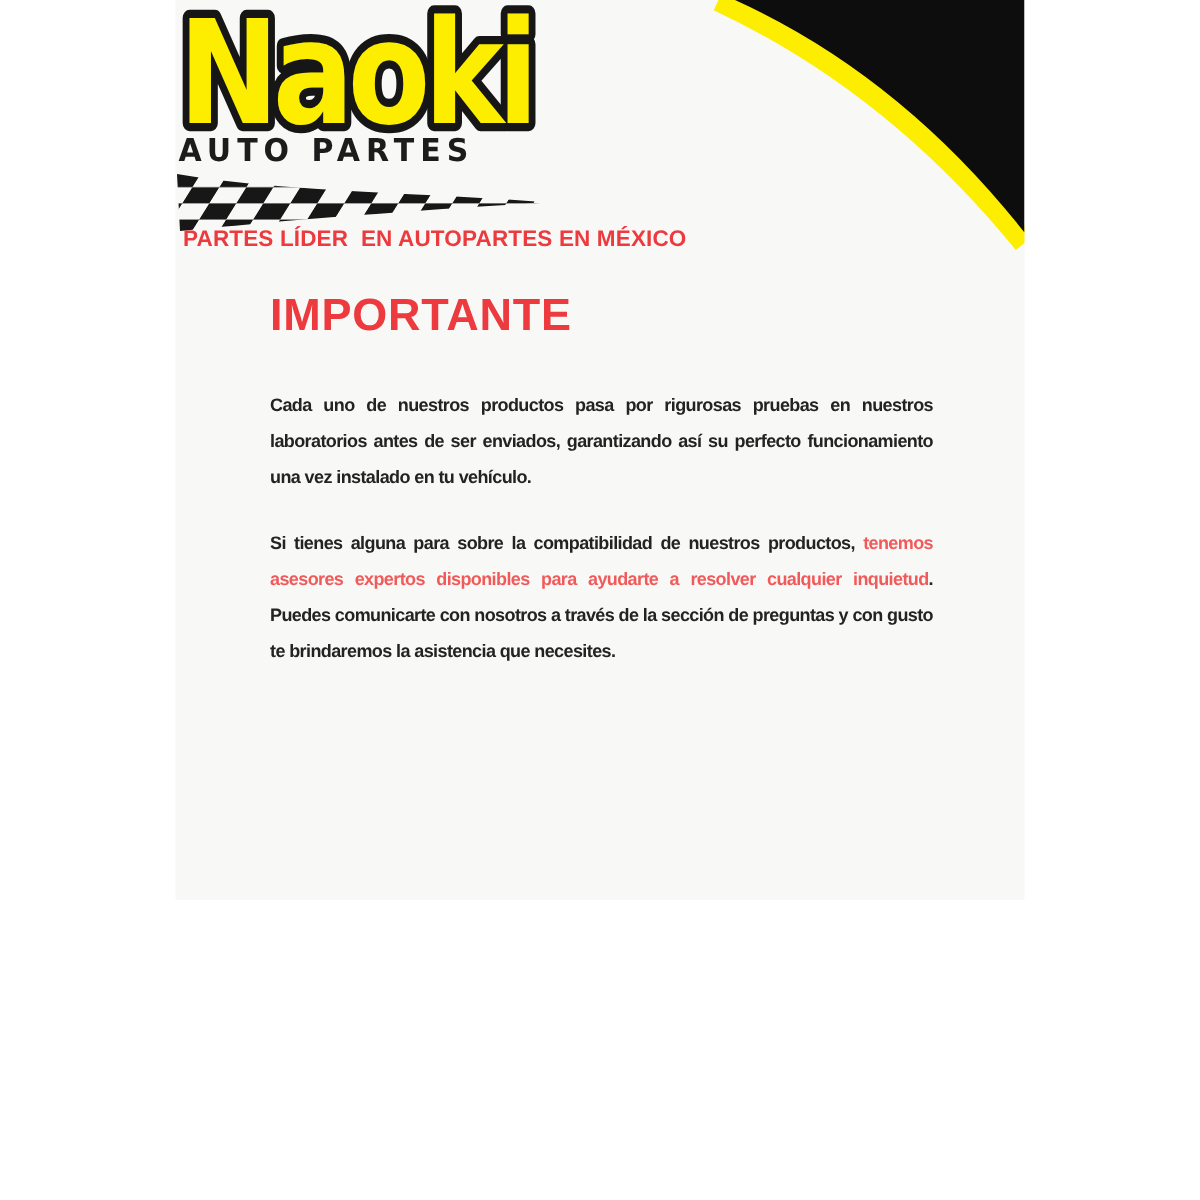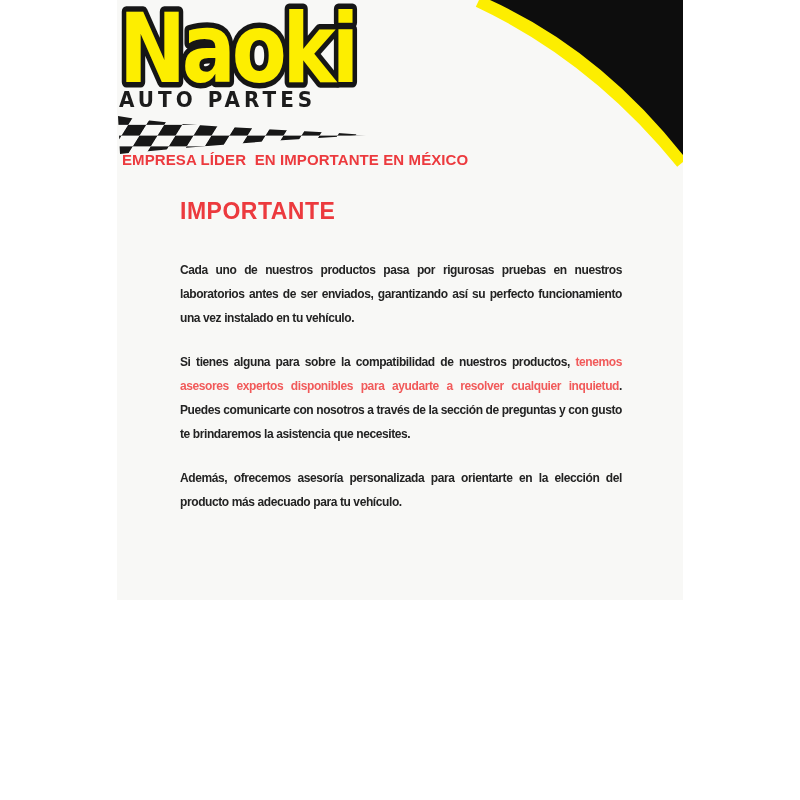--- a/index.html
+++ b/index.html
@@ -27,21 +27,21 @@
   .tagline{
     position:absolute;left:5px;top:151px;width:420px;
     font-weight:bold;font-size:15px;color:var(--accent-red);
     white-space:pre-wrap;letter-spacing:0.1px;
   }
   
   .corner-svg{position:absolute;right:0;top:0;width:213px;height:175px;}
   
   .main-text{position:absolute;left:63px;top:194px;width:442px;}
   .main-text h1{
-    margin:0 0 30px 0;font-size:23px;line-height:34px;font-weight:bold;
+    margin:0 0 30px 0;font-size:30px;line-height:34px;font-weight:bold;
     color:var(--accent-red);letter-spacing:0.5px;
   }
   .main-text p{
     margin:0 0 20px 0;font-size:12px;line-height:24px;font-weight:bold;
     color:var(--text-dark);text-align:justify;letter-spacing:-0.4px;
   }
   .main-text .hl{color:var(--highlight-red);}
   
   .bottom-svg{position:absolute;left:0;bottom:0;width:566px;height:140px;}
 </style>
@@ -65,28 +65,27 @@
       <svg class="flag-svg" viewBox="0 0 250 40">
         <defs>
           <pattern id="chk" width="36" height="24" patternUnits="userSpaceOnUse" patternTransform="skewX(-32) scale(1,0.9)">
             <rect x="0" y="0" width="18" height="12" fill="#171717"></rect>
             <rect x="18" y="12" width="18" height="12" fill="#171717"></rect>
           </pattern>
         </defs>
         <path d="M1,2 C70,14 160,14 249,21 C160,26 60,34 3,40 Z" fill="url(#chk)"></path>
       </svg>
 
-      <div class="tagline">EMPRESA LÍDER  EN IMPORTANTE EN MÉXICO</div>
+      <div class="tagline">PARTES LÍDER  EN AUTOPARTES EN MÉXICO</div>
     </header>
 
     <main class="main-text">
       <h1>IMPORTANTE</h1>
       <p>Cada uno de nuestros productos pasa por rigurosas pruebas en nuestros laboratorios antes de ser enviados, garantizando así su perfecto funcionamiento una vez instalado en tu vehículo.</p>
       <p><span>Si tienes alguna para sobre la compatibilidad de nuestros productos, </span><span class="hl">tenemos asesores expertos disponibles para ayudarte a resolver cualquier inquietud</span><span>. Puedes comunicarte con nosotros a través de la sección de preguntas y con gusto te brindaremos la asistencia que necesites.</span></p>
-      <p>Además, ofrecemos asesoría personalizada para orientarte en la elección del producto más adecuado para tu vehículo.</p>
     </main>
 
     <svg class="bottom-svg" viewBox="0 0 566 140" preserveAspectRatio="none">
       <defs>
         <linearGradient id="gradGreenL" x1="0" y1="0" x2="0" y2="1">
           <stop offset="0" stop-color="#2f8a55"></stop>
           <stop offset="1" stop-color="#b9dd35"></stop>
         </linearGradient>
         <linearGradient id="gradGreenR" x1="0" y1="0" x2="0" y2="1">
           <stop offset="0" stop-color="#2f8a55"></stop>

